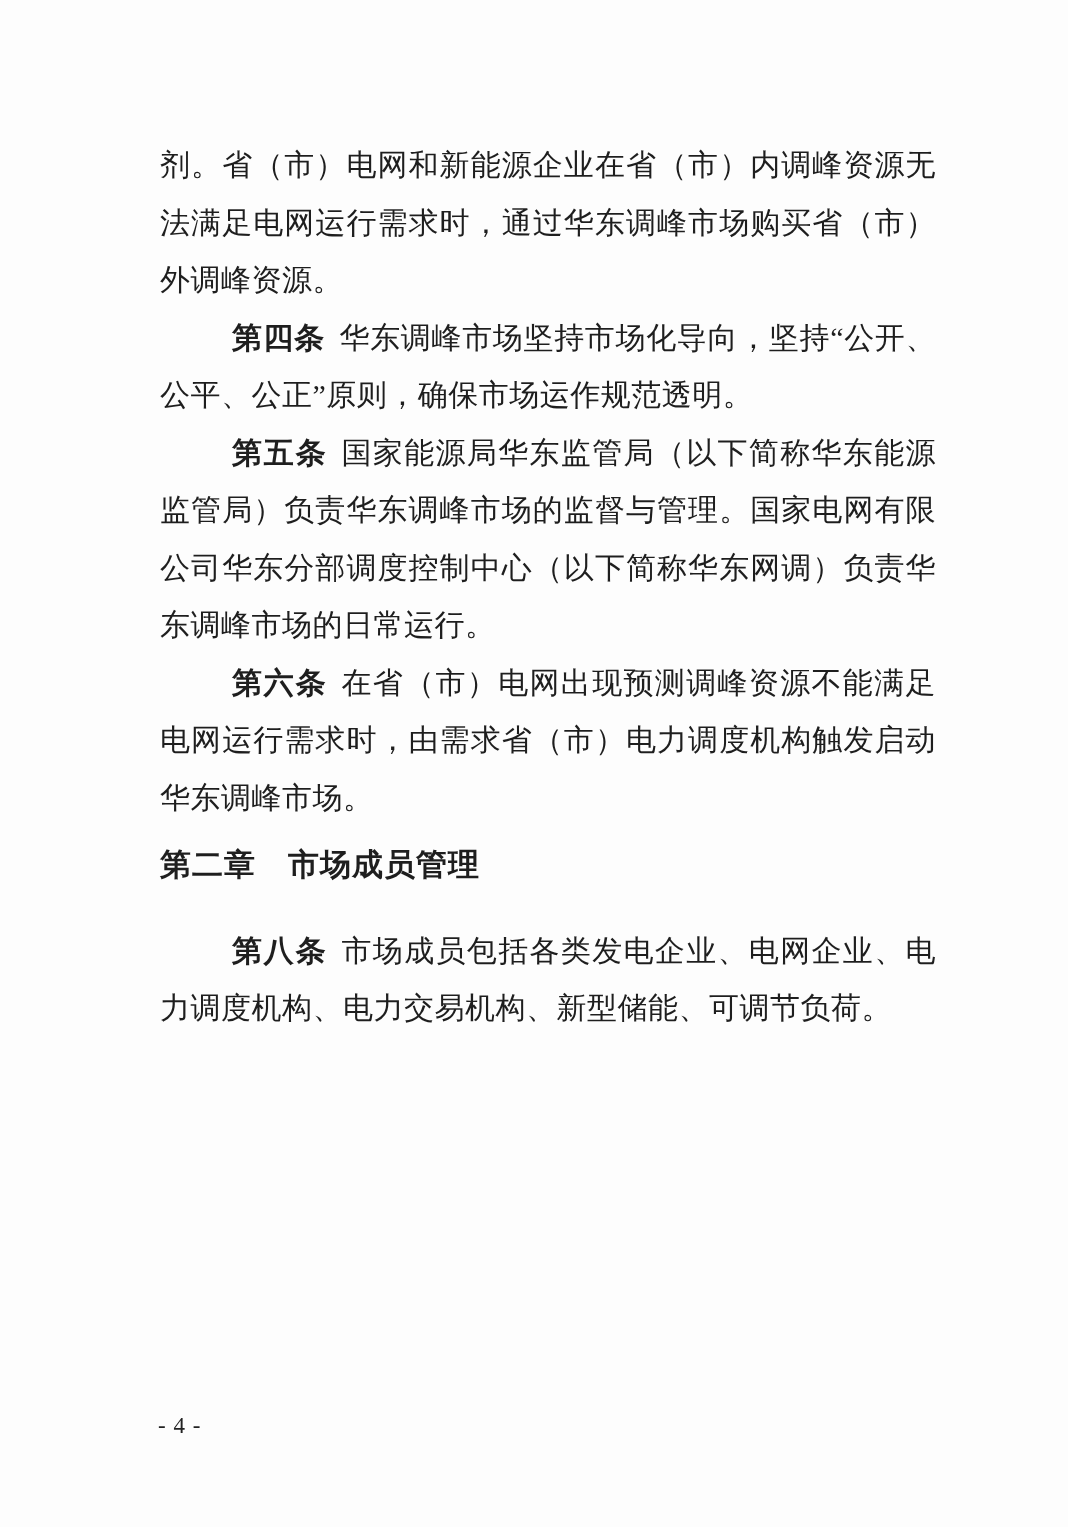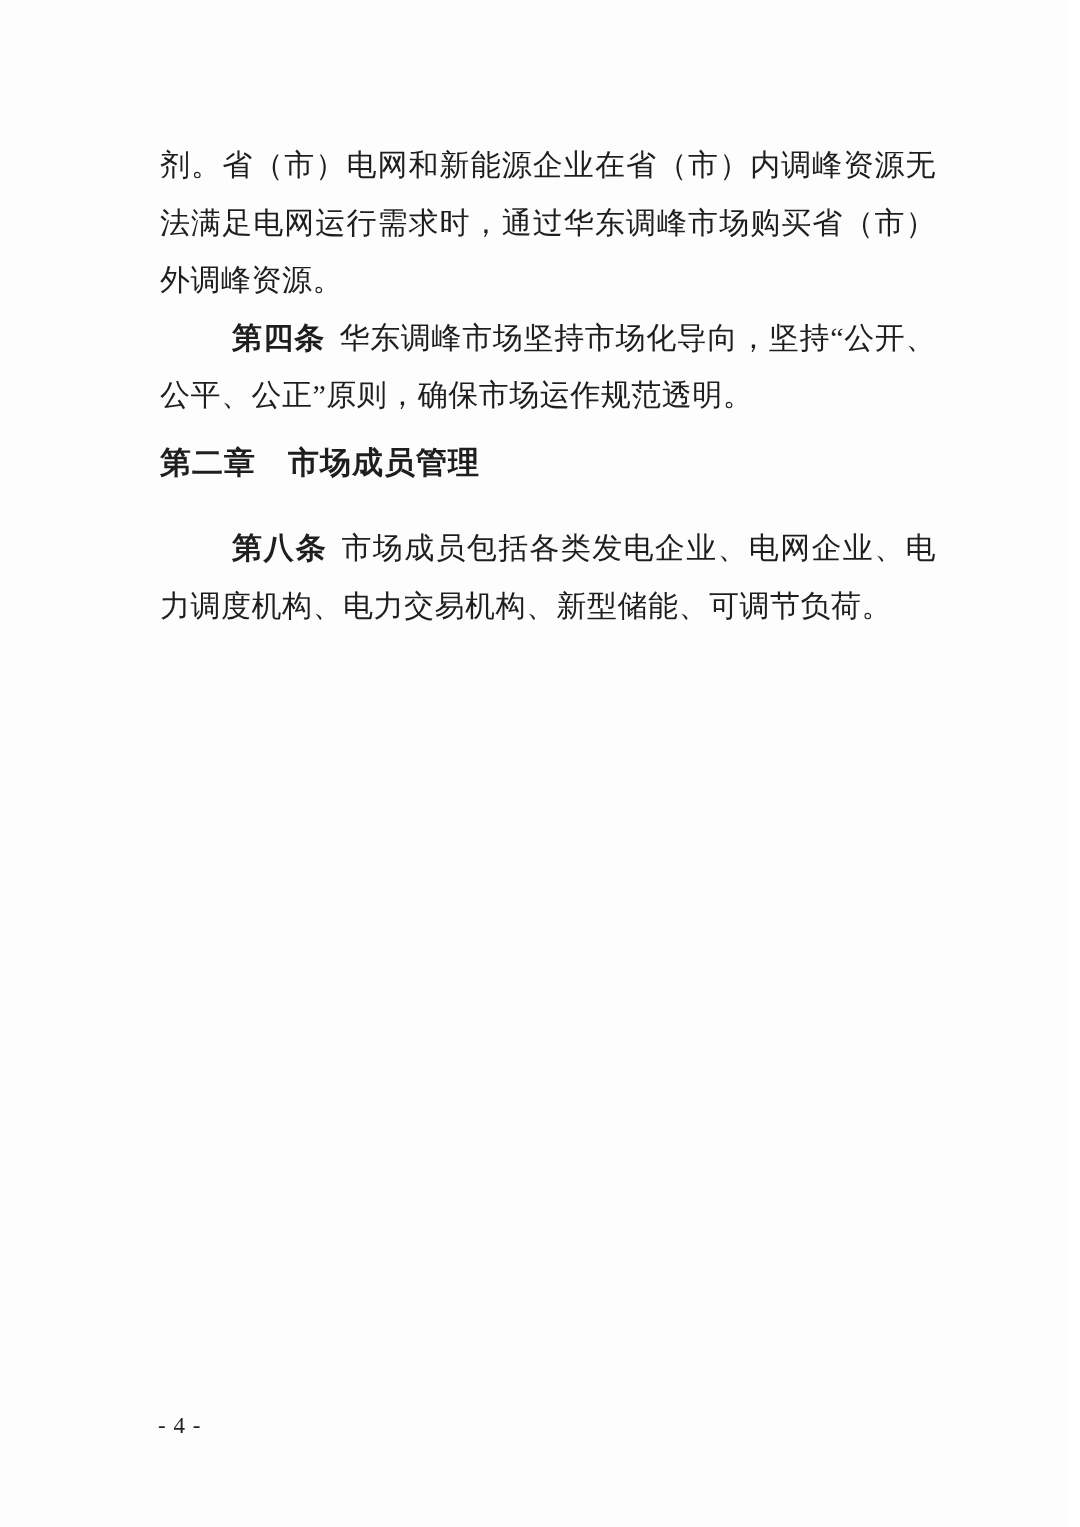--- a/index.html
+++ b/index.html
@@ -62,21 +62,23 @@
 </head>
 <body>
 
 <div class="page">
   <div class="body-text">
 
     <p class="para no-indent">剂。省（市）电网和新能源企业在省（市）内调峰资源无法满足电网运行需求时，通过华东调峰市场购买省（市）外调峰资源。</p>
 
     <p class="para"><span class="article-label">第四条</span><span>华东调峰市场坚持市场化导向，坚持“公开、公平、公正”原则，确保市场运作规范透明。</span></p>
 
+    <p class="para"><span class="article-label">第五条</span><span>国家能源局华东监管局（以下简称华东能源监管局）负责华东调峰市场的监督与管理。国家电网有限公司华东分部调度控制中心（以下简称华东网调）负责华东调峰市场的日常运行。</span></p>
 
+    <p class="para"><span class="article-label">第六条</span><span>在省（市）电网出现预测调峰资源不能满足电网运行需求时，由需求省（市）电力调度机构触发启动华东调峰市场。</span></p>
 
 
     <h2 class="chapter-heading">第二章　市场成员管理</h2>
 
     <p class="para"><span class="article-label">第八条</span><span>市场成员包括各类发电企业、电网企业、电力调度机构、电力交易机构、新型储能、可调节负荷。</span></p>
 
   </div>
 
   <div class="page-number">- 4 -</div>
 </div>

